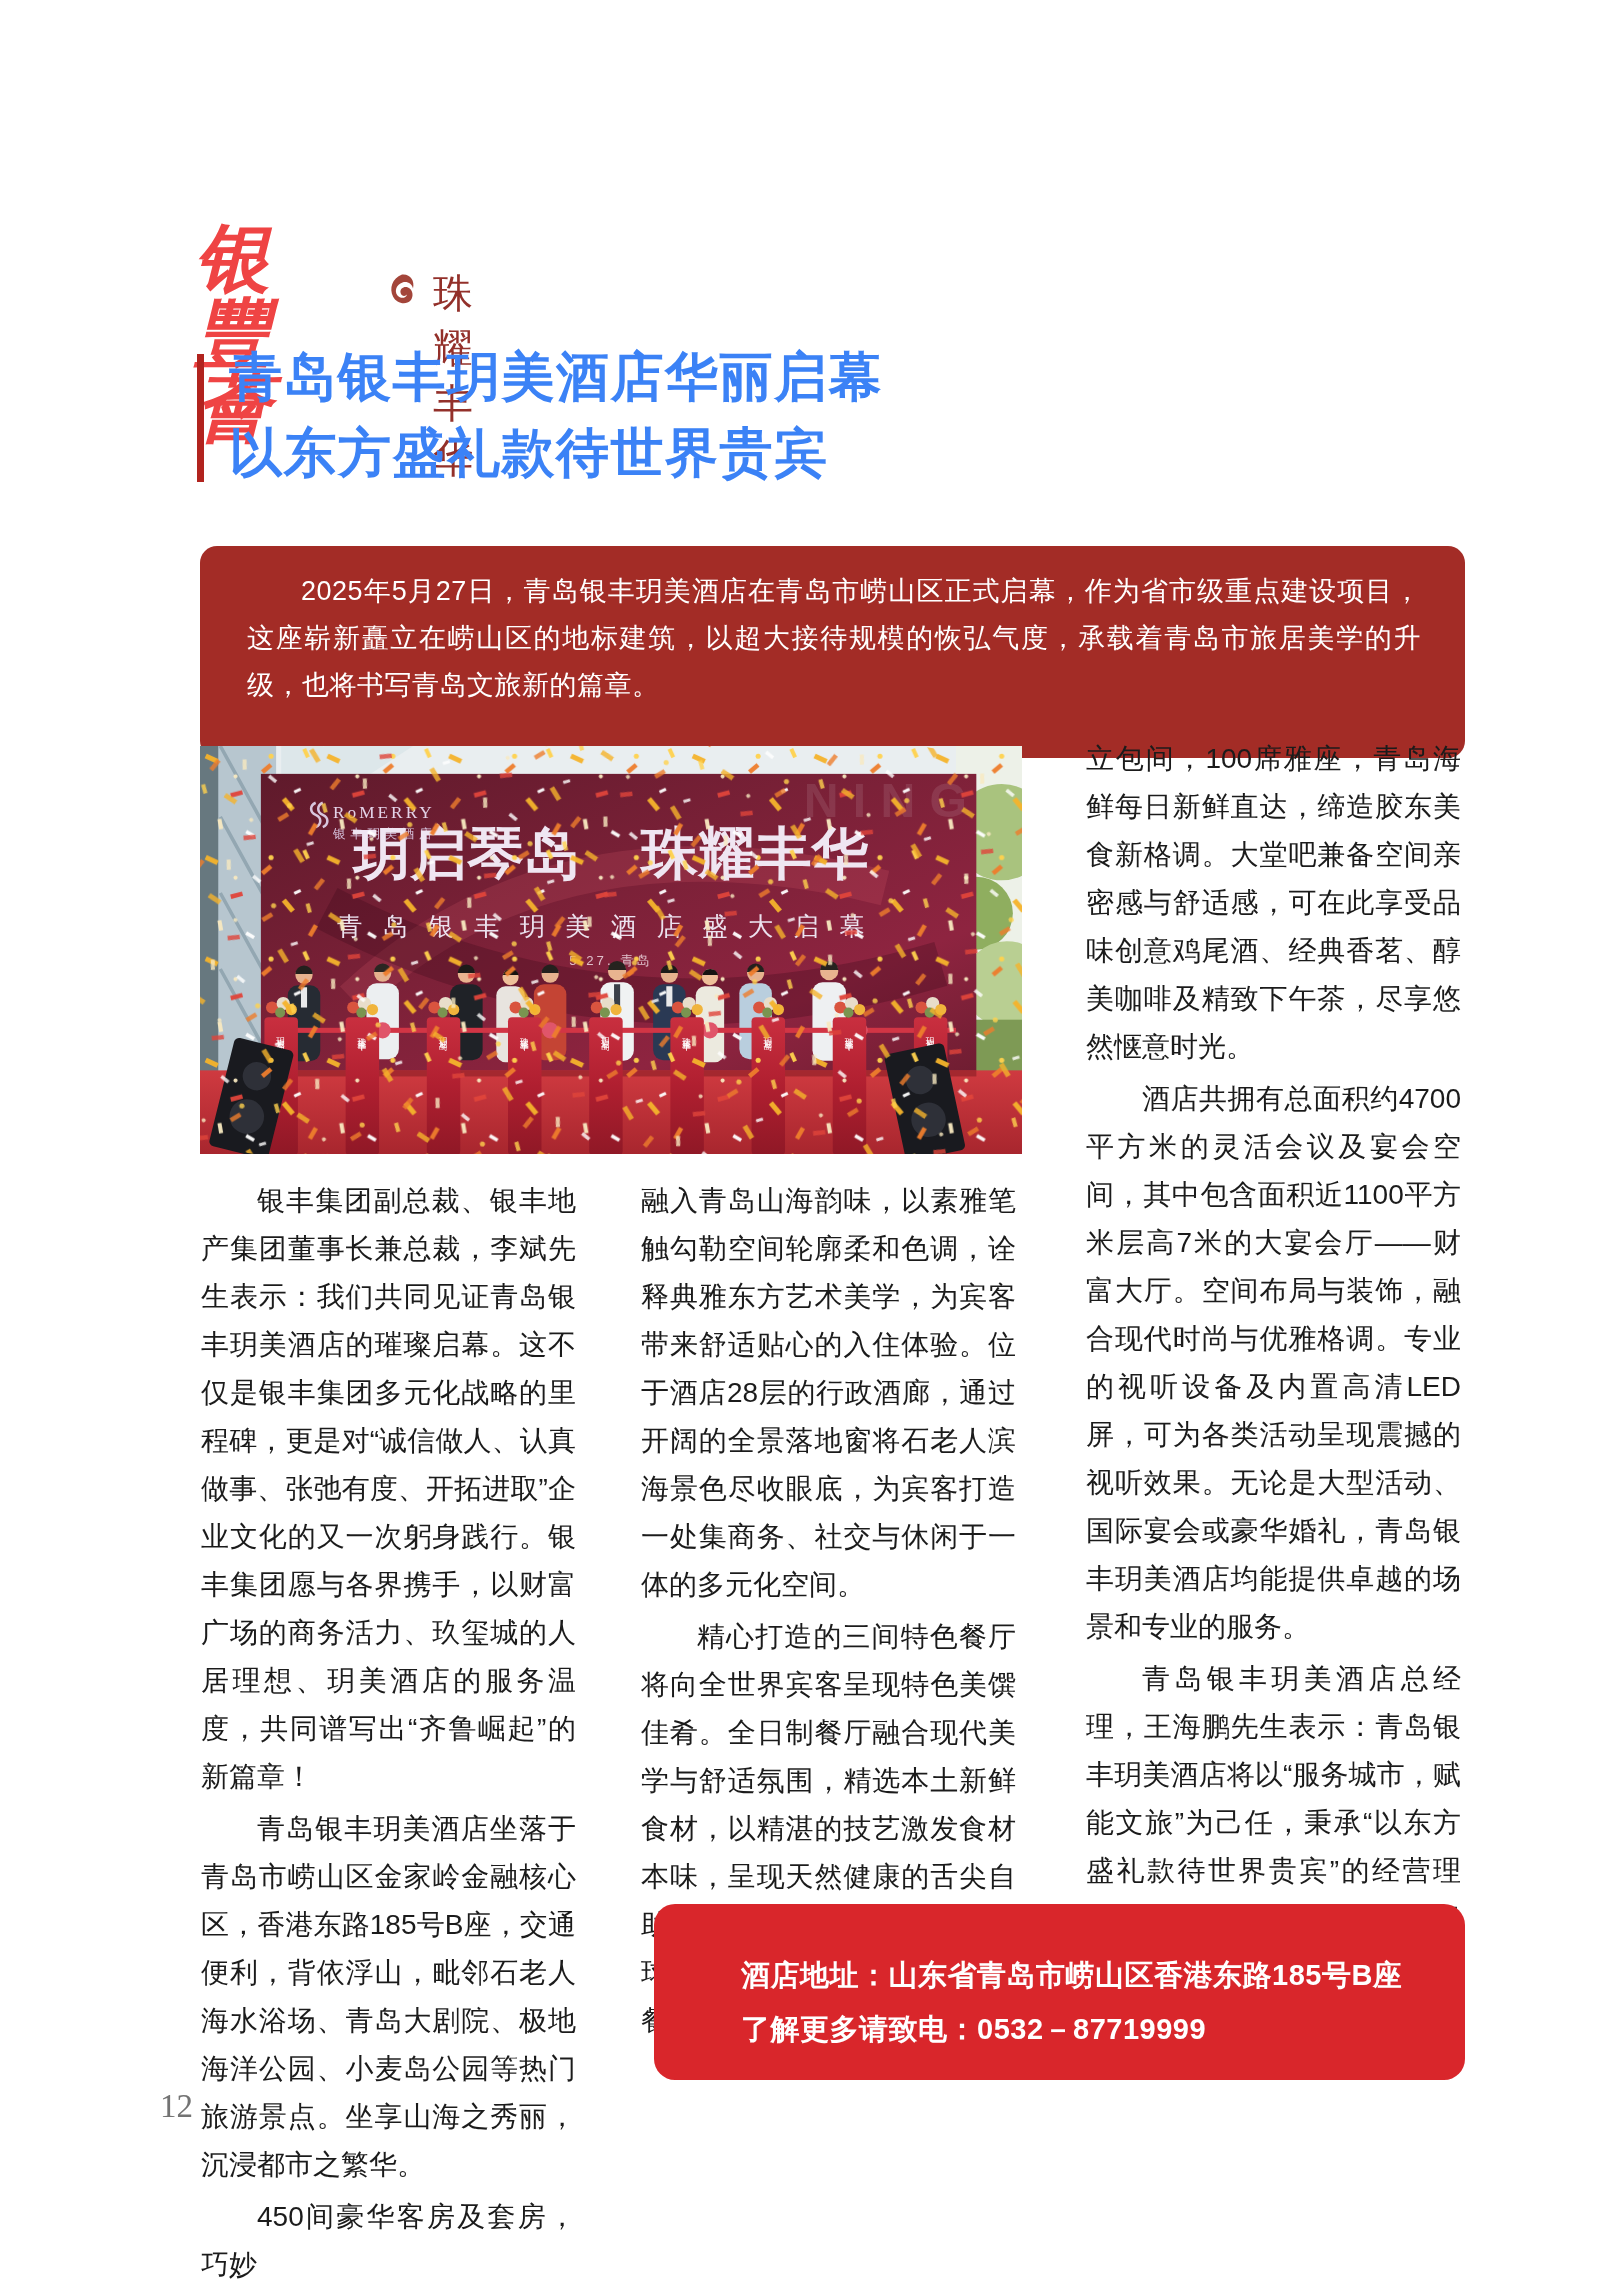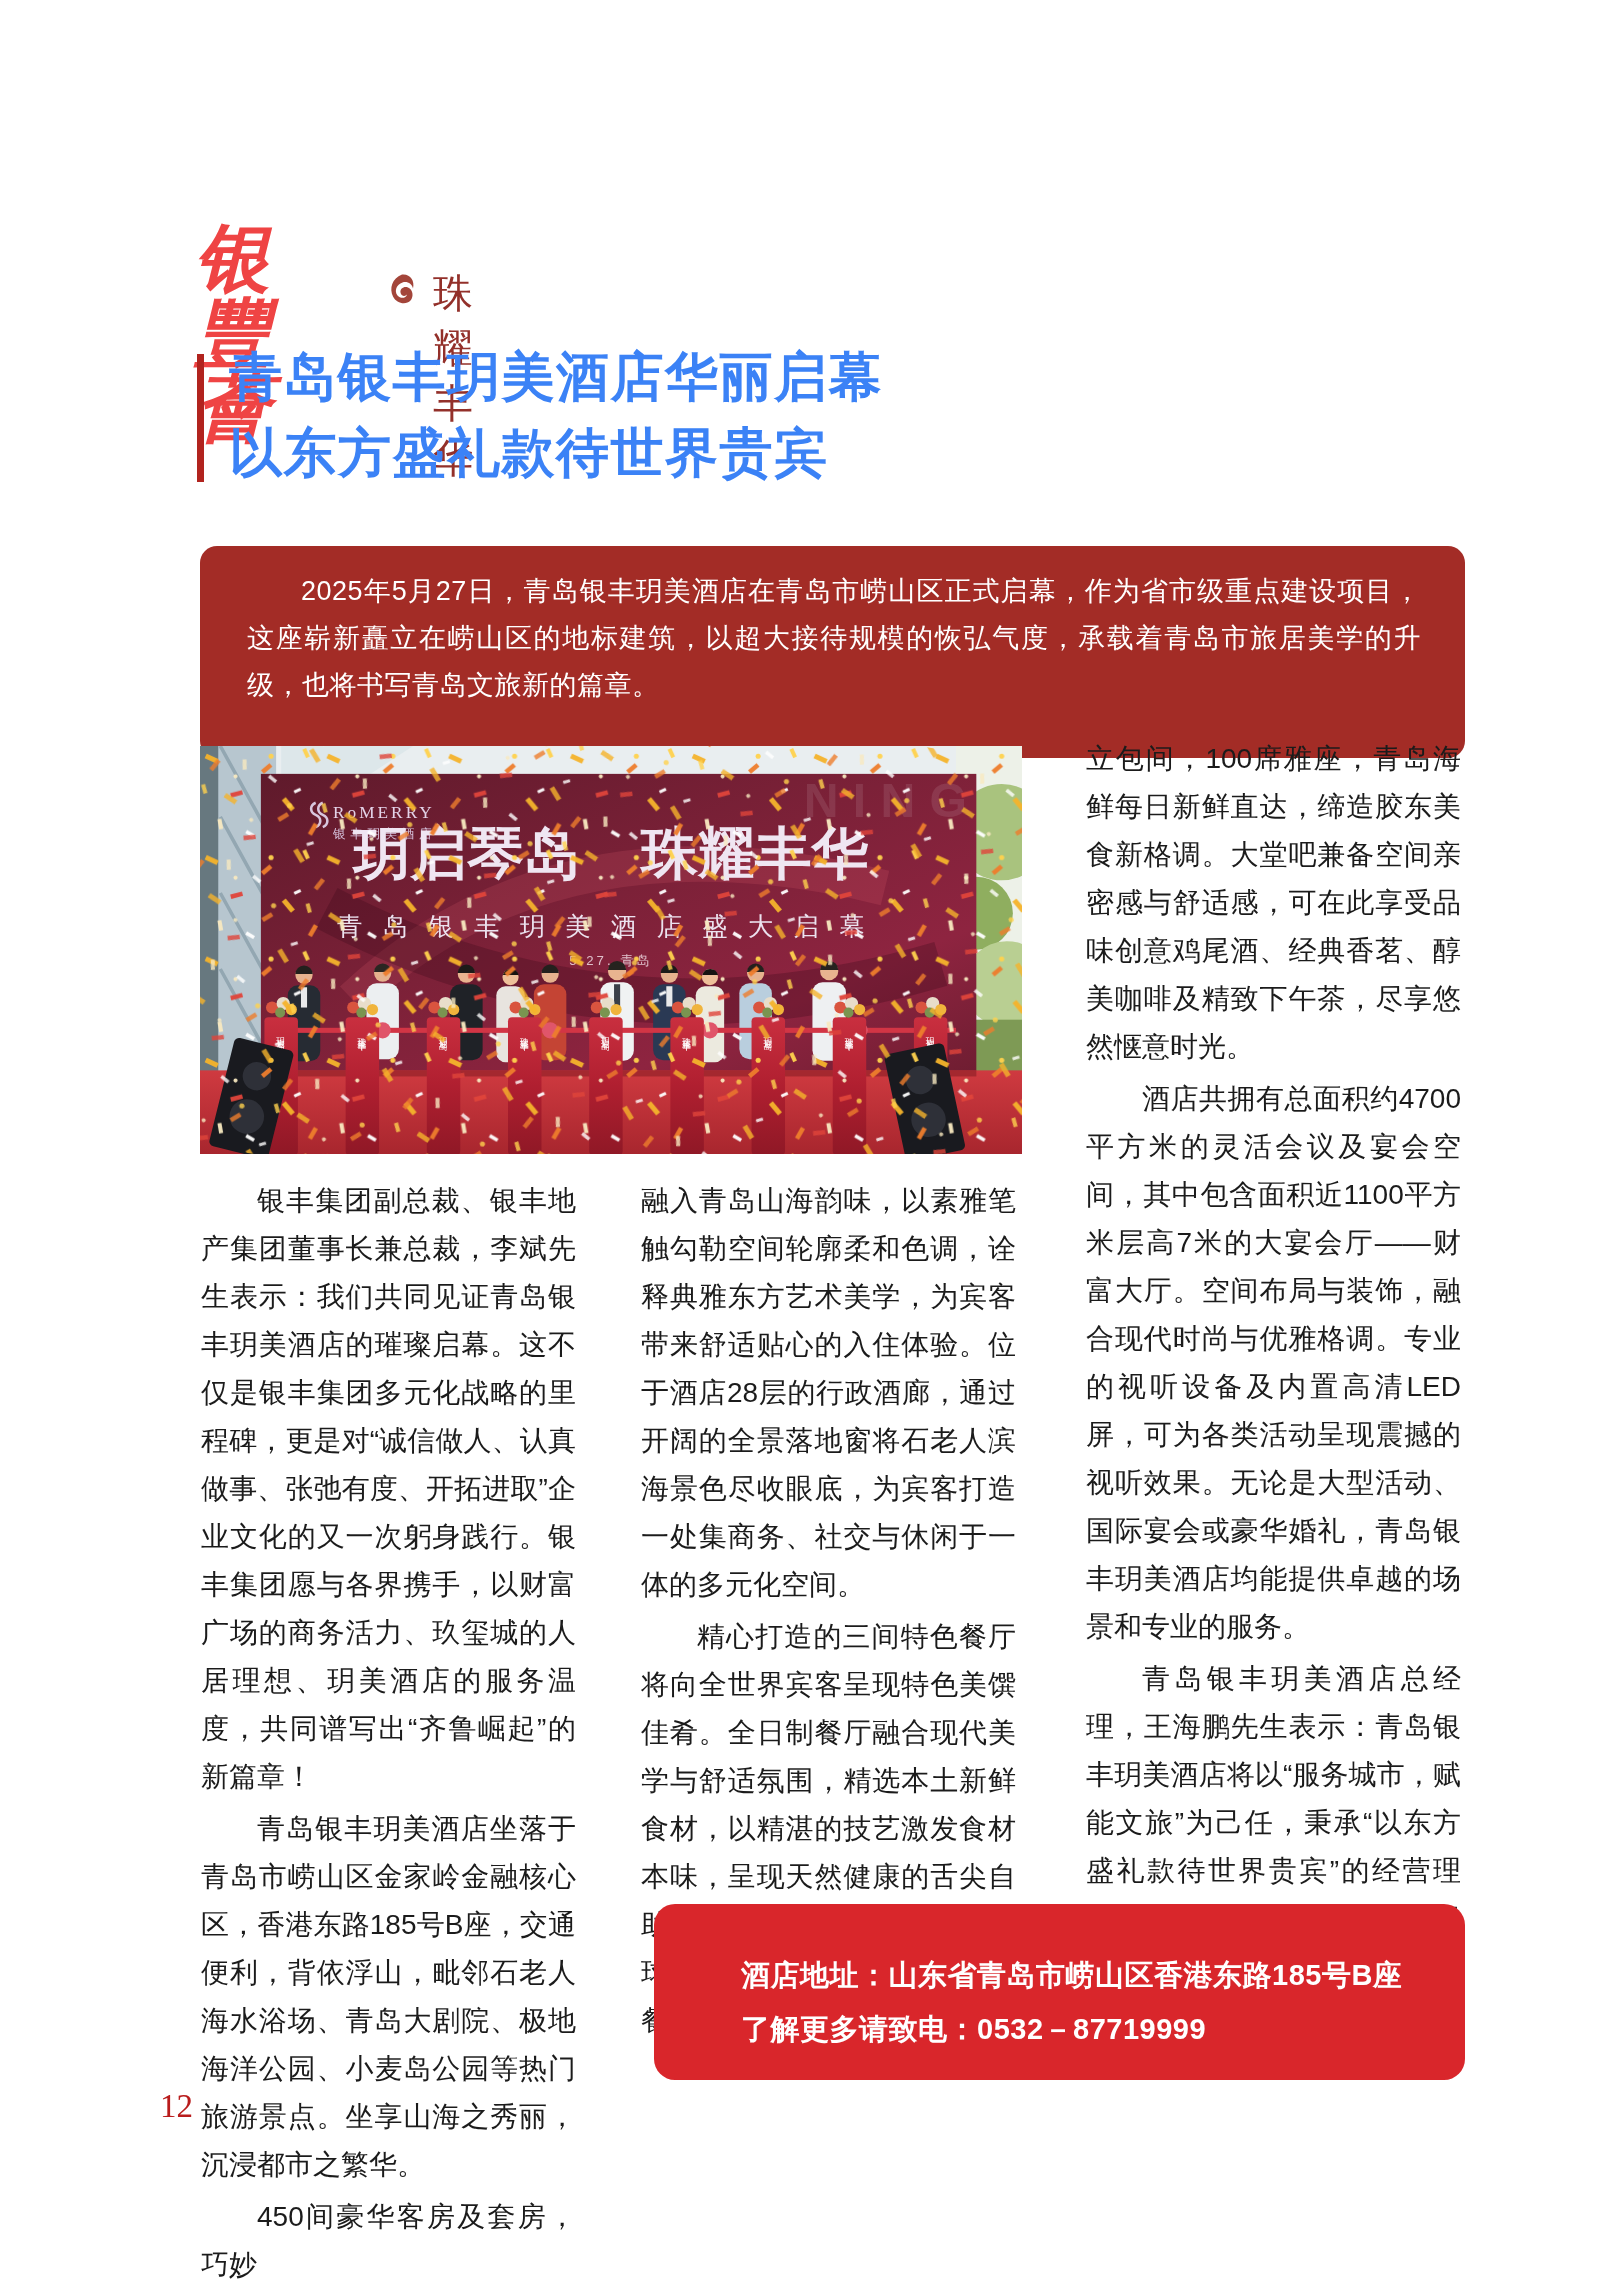--- a/index.html
+++ b/index.html
@@ -67,21 +67,21 @@
   }
   .contact-box div {
     color:#ffffff; font-size:29px; font-weight:bold; line-height:54px;
     letter-spacing:0.5px; white-space:nowrap;
   }
 
   
   .page-number {
     position:absolute; left:160px; top:2088px;
     font-family:"Liberation Serif","DejaVu Serif",serif;
-    font-size:33px; color:#b91c1c;
+    font-size:33px; color:#737373;
   }
 </style>
 </head>
 <body>
 
 <div class="masthead">
   <div class="brand-logo">银豐薈</div>
   <svg class="brand-swirl" viewBox="0 0 56 74">
     <path d="M30 6 C10 14 4 34 12 50 C19 64 38 68 47 58 C54 50 52 36 42 32 C34 29 26 34 27 42 C28 49 36 51 40 46 C38 54 27 55 21 48 C14 39 19 26 31 22 C41 19 50 25 52 34 C56 18 46 4 30 6 Z" fill="#a3453a"></path>
   </svg>

